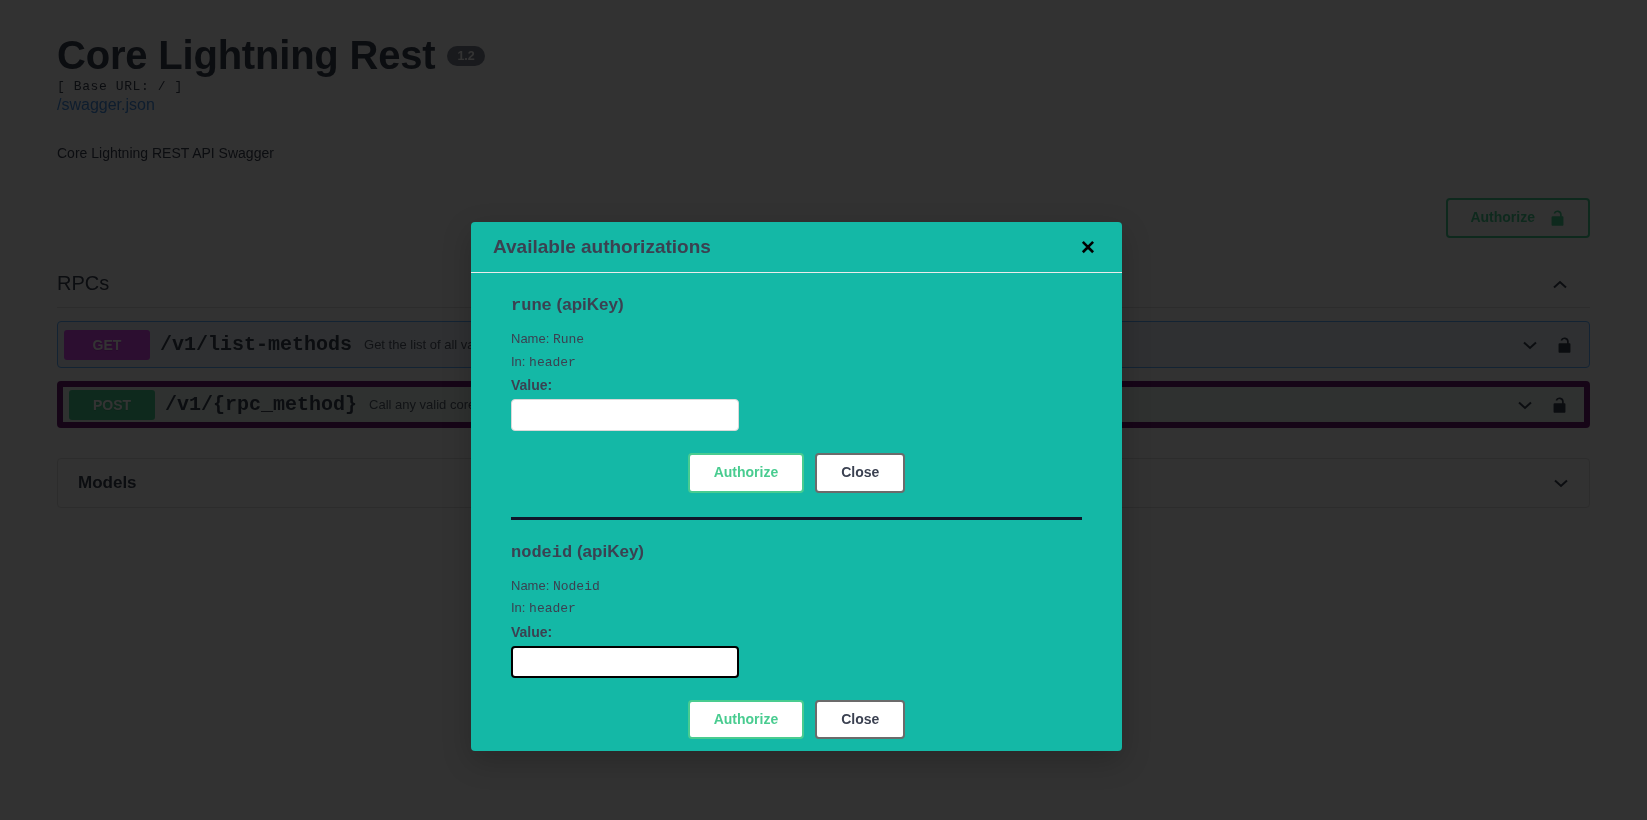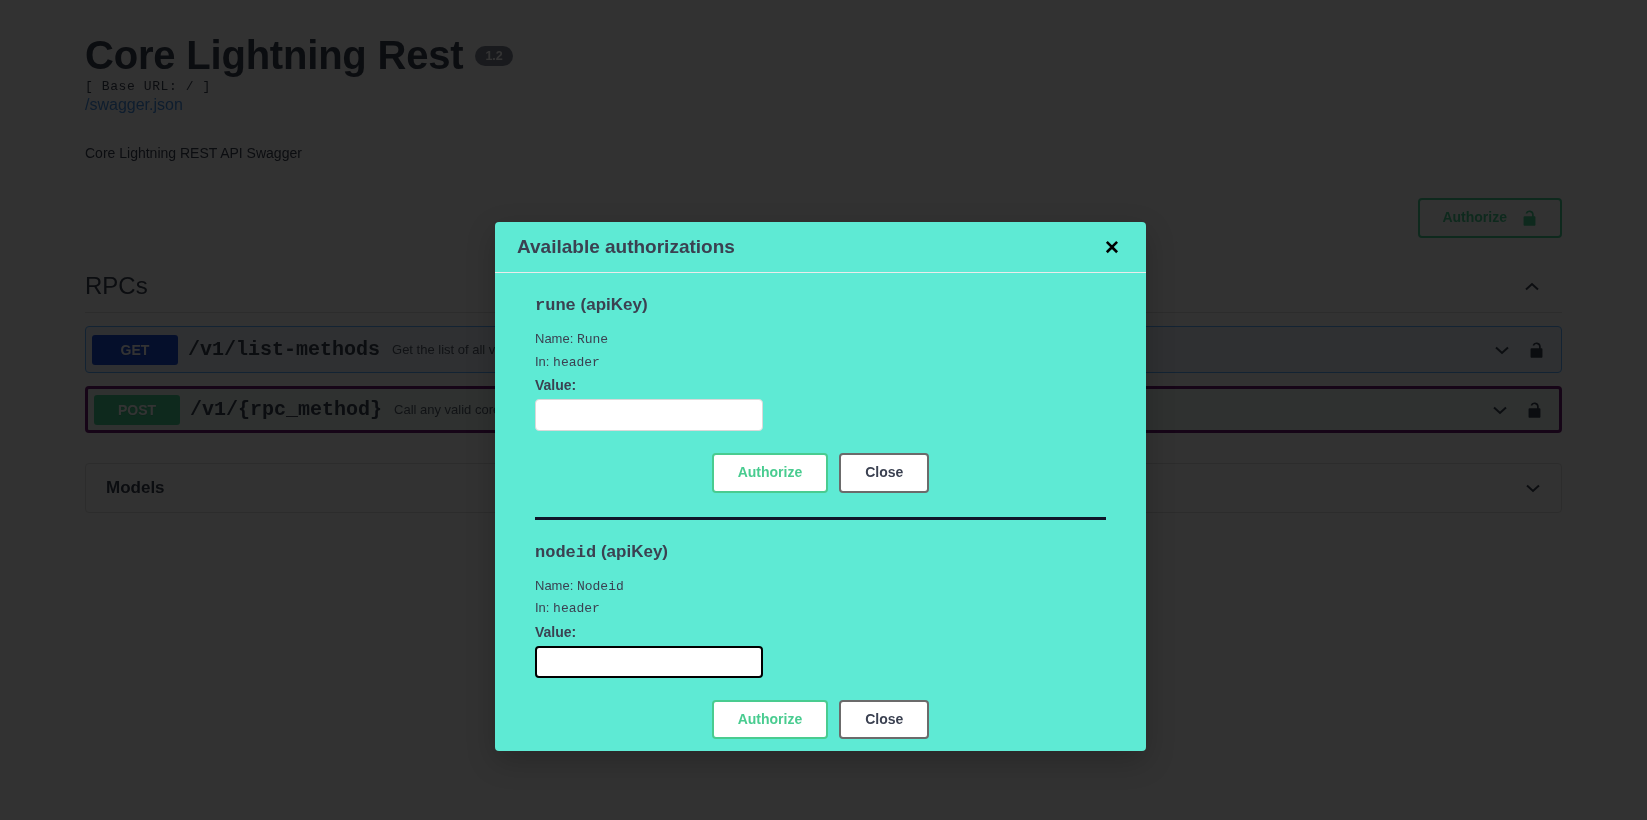--- a/index.html
+++ b/index.html
@@ -11,21 +11,21 @@
     background: #fafafa;
     font-family: "Liberation Sans", sans-serif;
   }
 
   
   #page {
     position: absolute; inset: 0;
     background: #fafafa;
     padding: 0;
   }
-  .wrap { width: 1647px; padding: 0 85px; }
+  .wrap { width: 1647px; padding: 0 57px; }
 
   .info-block { padding-top: 32px; }
   .title-row {
     display: flex; align-items: flex-start; gap: 12px;
   }
   .api-title {
     font-size: 40px; font-weight: bold; color: #3b4151;
     line-height: 1.15; margin: 0; letter-spacing: -0.2px;
   }
   .version-badge {
@@ -63,47 +63,47 @@
     cursor: pointer; line-height: 1.4;
   }
   .lock-svg { width: 17px; height: 20px; display: block; }
 
   .section { margin-top: 24px; }
   .section-head {
     display: flex; align-items: center; justify-content: space-between;
     padding: 0 20px 0 0; cursor: pointer;
   }
   .section-title {
-    font-size: 24px; color: #3b4151; font-weight: normal;
+    font-size: 20px; color: #3b4151; font-weight: normal;
     margin: 0; padding: 10px 0 12px 0;
   }
   .section-rule { border-bottom: 1px solid #dcdcdc; }
 
   .op-row {
     display: flex; align-items: center;
     border-radius: 4px;
     margin-top: 13px;
     height: 47px;
     padding-right: 16px;
     cursor: pointer;
   }
   .op-get {
     background: #e8f0f8; border: 1px solid #61affe;
   }
   .op-post {
-    background: #e8f6f0; border: 3px solid #701a75;
+    background: #e8f6f0; border: 6px solid #701a75;
   }
   .verb {
     width: 86px; min-width: 86px; text-align: center;
     color: #fff; font-family: "Liberation Sans", sans-serif;
     font-weight: bold; font-size: 14px;
     padding: 7px 0; border-radius: 3px; margin: 0 10px 0 6px;
     text-shadow: 0 1px 0 rgba(0,0,0,.1);
   }
-  .verb-get  { background: #1d4ed8; }
+  .verb-get  { background: #d946ef; }
   .verb-post { background: #49cc90; }
   .op-path {
     font-family: "Liberation Mono", monospace;
     font-size: 20px; font-weight: bold; color: #3b4151;
     padding-right: 12px; white-space: nowrap; text-align: center;
   }
   .op-summary {
     font-size: 13px; color: #3b4151; opacity: .85;
     flex: 1; white-space: nowrap; overflow: hidden;
   }
@@ -124,27 +124,26 @@
     position: absolute; inset: 0;
     background: rgba(0,0,0,.80);
     z-index: 50;
   }
 
   
   #modal {
     position: absolute;
     left: 471px; top: 222px;
     width: 651px; height: 529px;
-    background: #5eead4;
+    background: #14b8a6;
     border-radius: 4px;
     box-shadow: 0 10px 30px 0 rgba(0,0,0,.20);
     z-index: 60;
     display: flex; flex-direction: column;
     overflow: hidden;
-    margin-left: 24px;
   }
   .modal-head {
     height: 51px; min-height: 51px;
     border-bottom: 1px solid #ebebeb;
     display: flex; align-items: center; justify-content: space-between;
     padding: 0 20px 0 22px;
   }
   .modal-title {
     font-size: 19px; font-weight: bold; color: #3b4151;
   }

